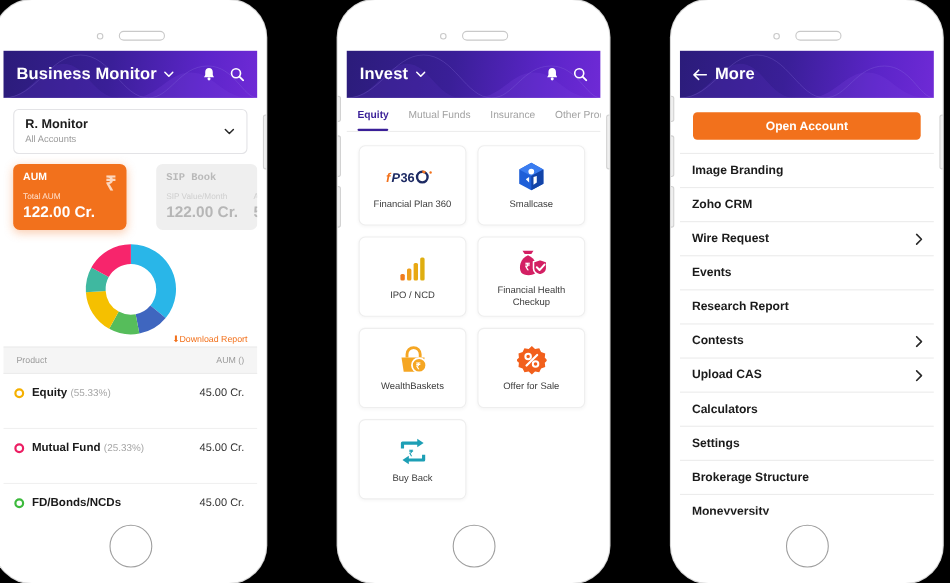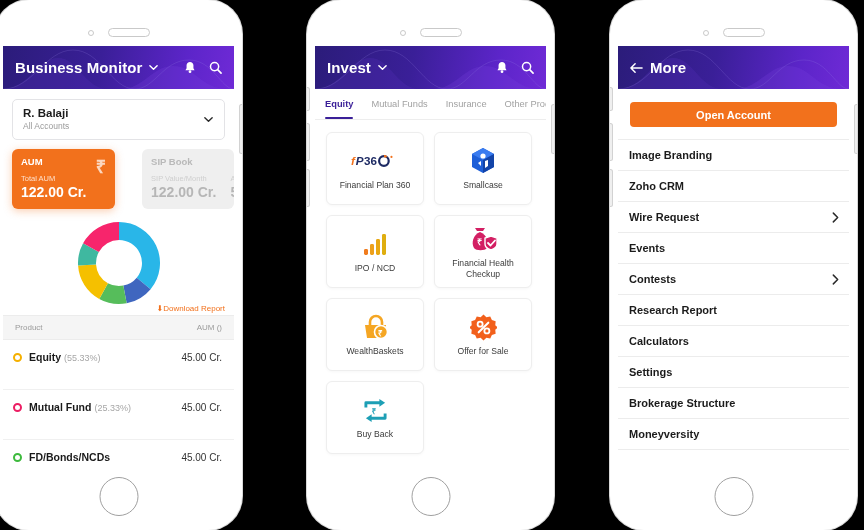--- a/index.html
+++ b/index.html
@@ -93,21 +93,21 @@
   .card-aum .sub { color: #ffe0cb; font-size: 7.5px; margin-top: 7px; }
   .card-aum .val { color: #ffffff; font-size: 14px; font-weight: bold; margin-top: 1px; }
   .rupee-mark {
     position: absolute; right: 9px; top: 5px;
     color: rgba(255,255,255,.72); font-size: 18px; font-weight: bold;
   }
   .card-sip {
     width: 118px; border-radius: 6px; background: #efefef;
     padding: 7px 9px 9px 9px; overflow: hidden;
   }
-  .card-sip .lbl { color: #b9b9b9; font-size: 9.5px; font-weight: bold; }
+  .card-sip .lbl { color: #b9b9b9; font-size: 9.5px; font-weight: bold; font-family: Liberation Mono, monospace; }
   .sip-cols { display: flex; gap: 14px; margin-top: 7px; }
   .card-sip .sub { color: #cfcfcf; font-size: 7.5px; white-space: nowrap; }
   .card-sip .val { color: #b6b6b6; font-size: 14px; font-weight: bold; margin-top: 1px; white-space: nowrap; }
 
   .donut-wrap { position: relative; height: 96px; margin-top: 10px; }
   .donut { position: absolute; left: 50%; top: 0; transform: translateX(-50%); }
   .dl-report {
     position: absolute; right: 9px; bottom: 2px;
     color: #f2711c; font-size: 8px; white-space: nowrap;
   }
@@ -200,21 +200,21 @@
         <span class="hdr-icon">
           <svg width="13" height="13" viewBox="0 0 14 14">
               <circle cx="6" cy="6" r="4.4" stroke="#fff" stroke-width="1.6" fill="none"></circle>
               <line x1="9.3" y1="9.3" x2="13" y2="13" stroke="#fff" stroke-width="1.8" stroke-linecap="round"></line>
             </svg>
         </span>
       </div>
 
       <div class="acct-select">
         <div>
-          <div class="acct-name">R. Balaji</div>
+          <div class="acct-name">R. Monitor</div>
           <div class="acct-sub">All Accounts</div>
         </div>
         <span class="acct-caret">
           <svg width="11" height="11" viewBox="0 0 12 12">
               <path d="M2,4 L6,8 L10,4" stroke="#2b2b2b" stroke-width="1.5" fill="none" stroke-linecap="round" stroke-linejoin="round"></path>
             </svg>
         </span>
       </div>
 
       <div class="cards-row">
@@ -450,29 +450,37 @@
             <span class="menu-chev">
               <svg width="7" height="11" viewBox="0 0 8 12">
                 <path d="M1.5,1 L6.5,6 L1.5,11" stroke="#2a2a2a" stroke-width="1.7" fill="none" stroke-linecap="round" stroke-linejoin="round"></path>
               </svg>
             </span>
           </div>
           <div class="menu-item">
             <span class="menu-label">Events</span>
           </div>
           <div class="menu-item">
+            <span class="menu-label">Research Report</span>
+          </div>
+          <div class="menu-item">
             <span class="menu-label">Contests</span>
             <span class="menu-chev">
               <svg width="7" height="11" viewBox="0 0 8 12">
                 <path d="M1.5,1 L6.5,6 L1.5,11" stroke="#2a2a2a" stroke-width="1.7" fill="none" stroke-linecap="round" stroke-linejoin="round"></path>
               </svg>
             </span>
           </div>
           <div class="menu-item">
-            <span class="menu-label">Research Report</span>
+            <span class="menu-label">Upload CAS</span>
+            <span class="menu-chev">
+              <svg width="7" height="11" viewBox="0 0 8 12">
+                <path d="M1.5,1 L6.5,6 L1.5,11" stroke="#2a2a2a" stroke-width="1.7" fill="none" stroke-linecap="round" stroke-linejoin="round"></path>
+              </svg>
+            </span>
           </div>
           <div class="menu-item">
             <span class="menu-label">Calculators</span>
           </div>
           <div class="menu-item">
             <span class="menu-label">Settings</span>
           </div>
           <div class="menu-item">
             <span class="menu-label">Brokerage Structure</span>
           </div>

